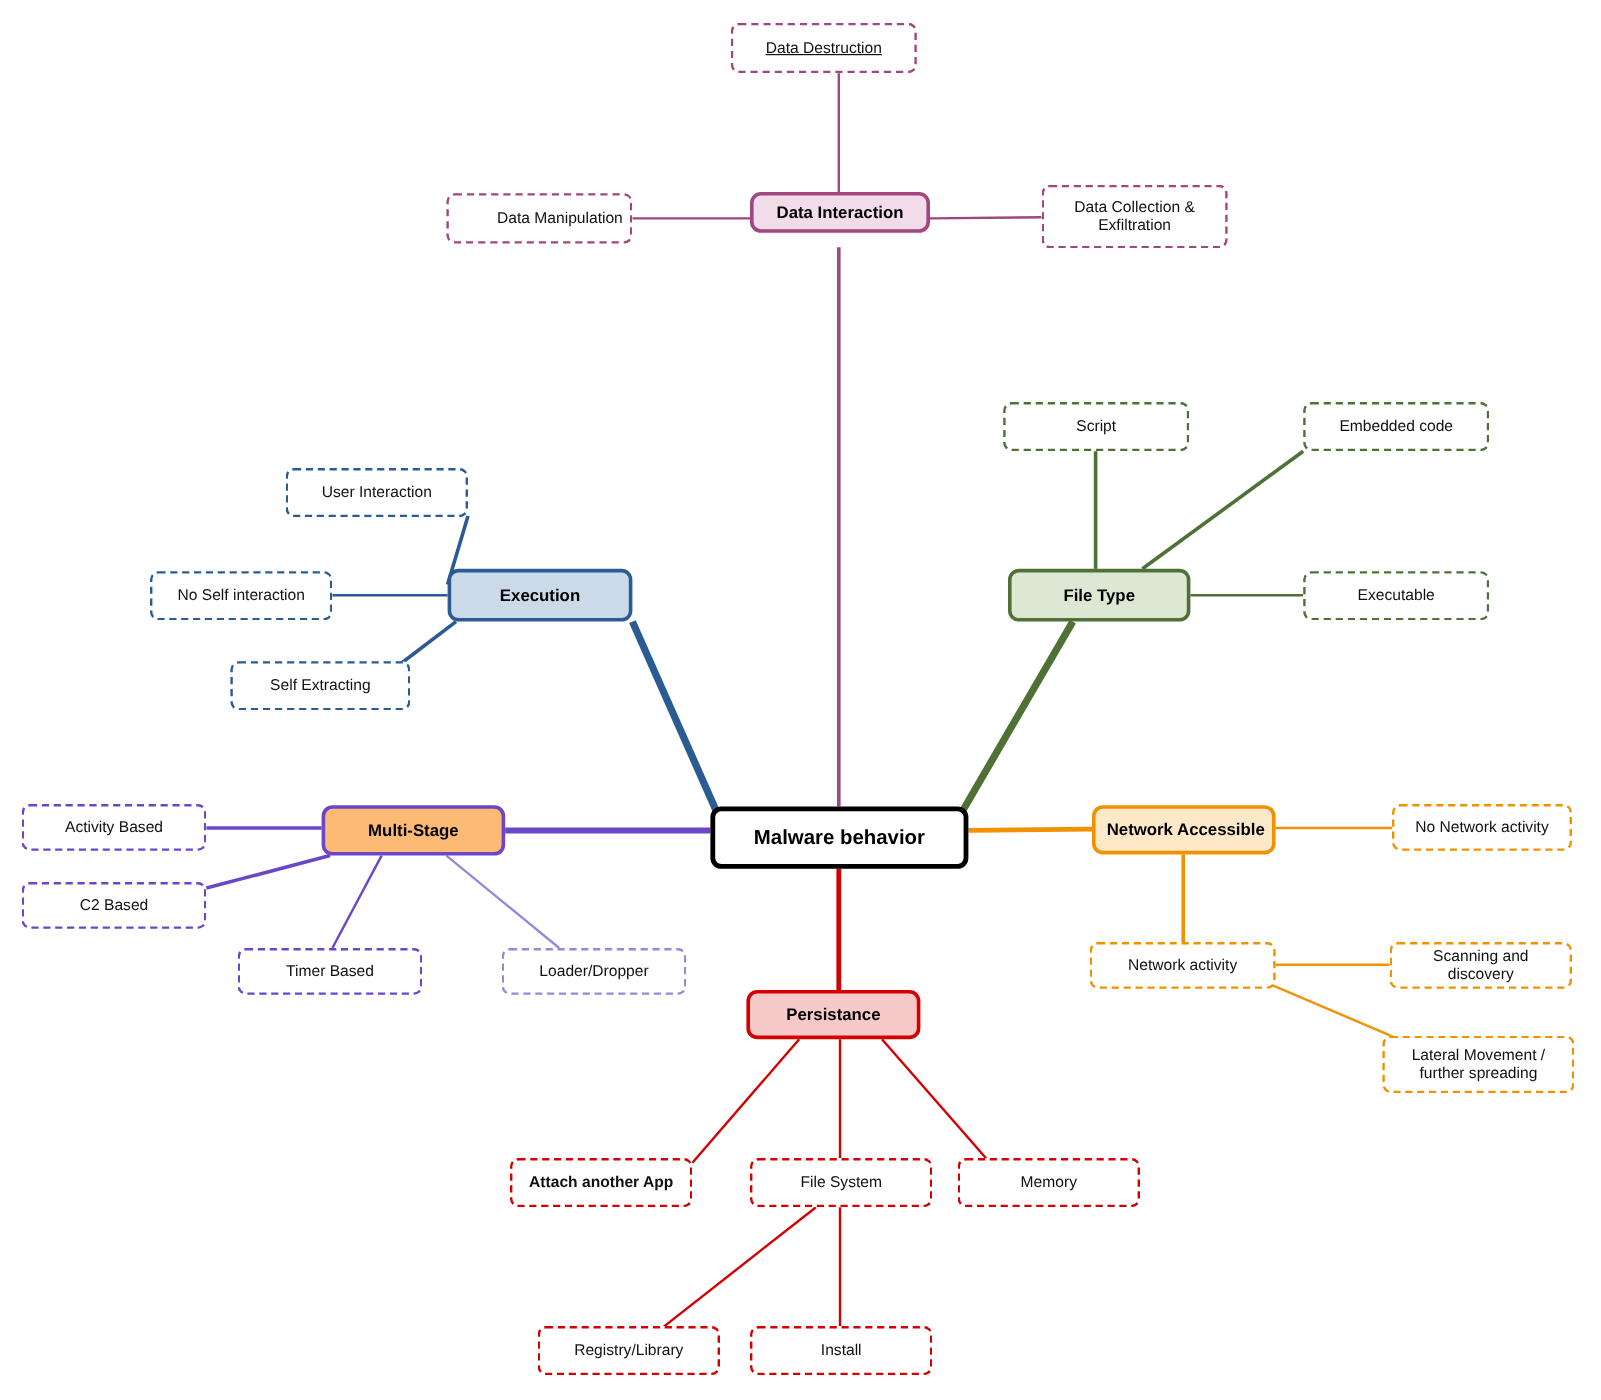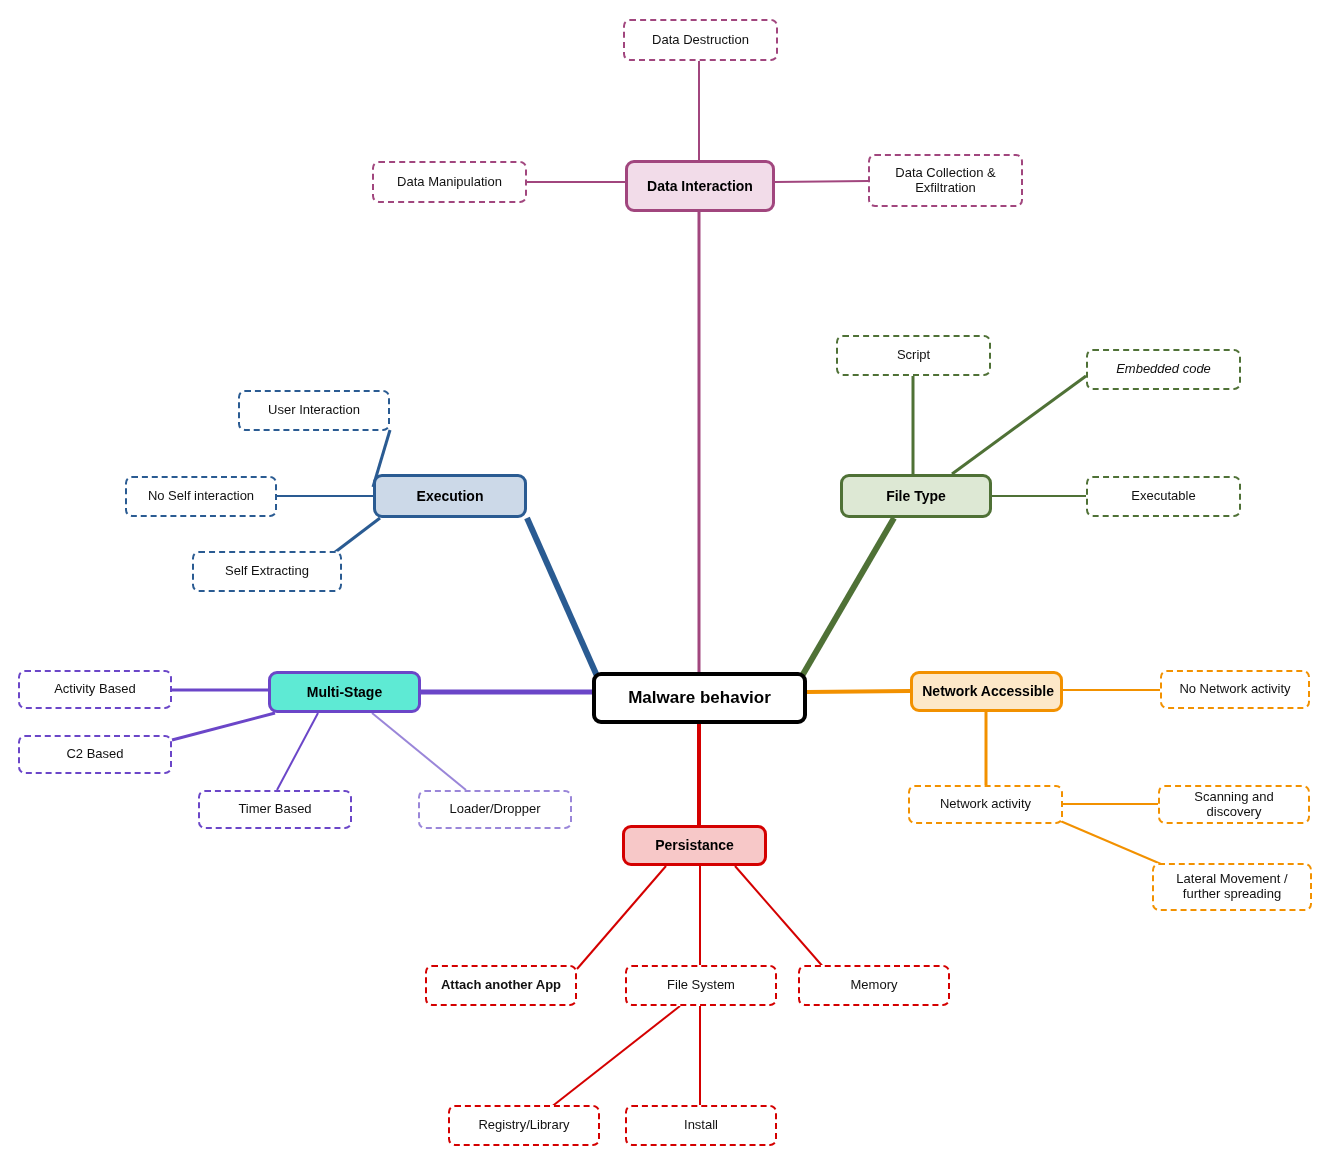--- a/index.html
+++ b/index.html
@@ -91,27 +91,27 @@
       <polyline points="666,866 577,969" fill="none" stroke="#d40000" stroke-width="2" stroke-linecap="butt" stroke-linejoin="miter"></polyline>
       <polyline points="700,866 700,965" fill="none" stroke="#d40000" stroke-width="2" stroke-linecap="butt" stroke-linejoin="miter"></polyline>
       <polyline points="735,866 825,969" fill="none" stroke="#d40000" stroke-width="2" stroke-linecap="butt" stroke-linejoin="miter"></polyline>
       <polyline points="680,1006 550,1108" fill="none" stroke="#d40000" stroke-width="2" stroke-linecap="butt" stroke-linejoin="miter"></polyline>
       <polyline points="700,1006 700,1105" fill="none" stroke="#d40000" stroke-width="2" stroke-linecap="butt" stroke-linejoin="miter"></polyline>
     </svg>
   <div id="nodes">
       <div class="node root" style="left: 592px; top: 672px; width: 215px; height: 52px; border-color: rgb(0, 0, 0); background: rgb(255, 255, 255);">
         <span>Malware behavior</span>
       </div>
-      <div class="node branch" style="left: 625px; top: 160px; width: 150px; height: 52px; border-color: rgb(161, 70, 126); background: rgb(242, 220, 233);">
+      <div class="node branch" style="left: 625px; top: 160px; width: 150px; height: 34px; border-color: rgb(161, 70, 126); background: rgb(242, 220, 233);">
         <span>Data Interaction</span>
       </div>
-      <div class="node leaf" style="left: 623px; top: 19px; width: 155px; height: 42px; border-color: rgb(161, 70, 126);">
+      <div class="node leaf" style="left: 609px; top: 19px; width: 155px; height: 42px; border-color: rgb(161, 70, 126); text-decoration: underline;">
         <span>Data Destruction</span>
       </div>
-      <div class="node leaf" style="left: 372px; top: 161px; width: 155px; height: 42px; border-color: rgb(161, 70, 126);">
+      <div class="node leaf" style="left: 372px; top: 161px; width: 155px; height: 42px; border-color: rgb(161, 70, 126); justify-content: flex-end;">
         <span>Data Manipulation</span>
       </div>
       <div class="node leaf" style="left: 868px; top: 154px; width: 155px; height: 53px; border-color: rgb(161, 70, 126);">
         <span>Data Collection &amp; Exfiltration</span>
       </div>
       <div class="node branch" style="left: 373px; top: 474px; width: 154px; height: 44px; border-color: rgb(42, 91, 146); background: rgb(204, 217, 232);">
         <span>Execution</span>
       </div>
       <div class="node leaf" style="left: 238px; top: 390px; width: 152px; height: 41px; border-color: rgb(42, 91, 146);">
         <span>User Interaction</span>
@@ -121,27 +121,27 @@
       </div>
       <div class="node leaf" style="left: 192px; top: 551px; width: 150px; height: 41px; border-color: rgb(42, 91, 146);">
         <span>Self Extracting</span>
       </div>
       <div class="node branch" style="left: 840px; top: 474px; width: 152px; height: 44px; border-color: rgb(79, 113, 54); background: rgb(221, 232, 212);">
         <span>File Type</span>
       </div>
       <div class="node leaf" style="left: 836px; top: 335px; width: 155px; height: 41px; border-color: rgb(79, 113, 54);">
         <span>Script</span>
       </div>
-      <div class="node leaf" style="left: 1086px; top: 349px; width: 155px; height: 41px; border-color: rgb(79, 113, 54); font-style: italic;">
+      <div class="node leaf" style="left: 1086px; top: 335px; width: 155px; height: 41px; border-color: rgb(79, 113, 54);">
         <span>Embedded code</span>
       </div>
       <div class="node leaf" style="left: 1086px; top: 476px; width: 155px; height: 41px; border-color: rgb(79, 113, 54);">
         <span>Executable</span>
       </div>
-      <div class="node branch" style="left: 268px; top: 671px; width: 153px; height: 42px; border-color: rgb(107, 70, 200); background: #5eead4;">
+      <div class="node branch" style="left: 268px; top: 671px; width: 153px; height: 42px; border-color: rgb(107, 70, 200); background: #fdba74;">
         <span>Multi-Stage</span>
       </div>
       <div class="node leaf" style="left: 18px; top: 670px; width: 154px; height: 39px; border-color: rgb(107, 70, 200); justify-content: center;">
         <span>Activity Based</span>
       </div>
       <div class="node leaf" style="left: 18px; top: 735px; width: 154px; height: 39px; border-color: rgb(107, 70, 200);">
         <span>C2 Based</span>
       </div>
       <div class="node leaf" style="left: 198px; top: 790px; width: 154px; height: 39px; border-color: rgb(107, 70, 200);">
         <span>Timer Based</span>

